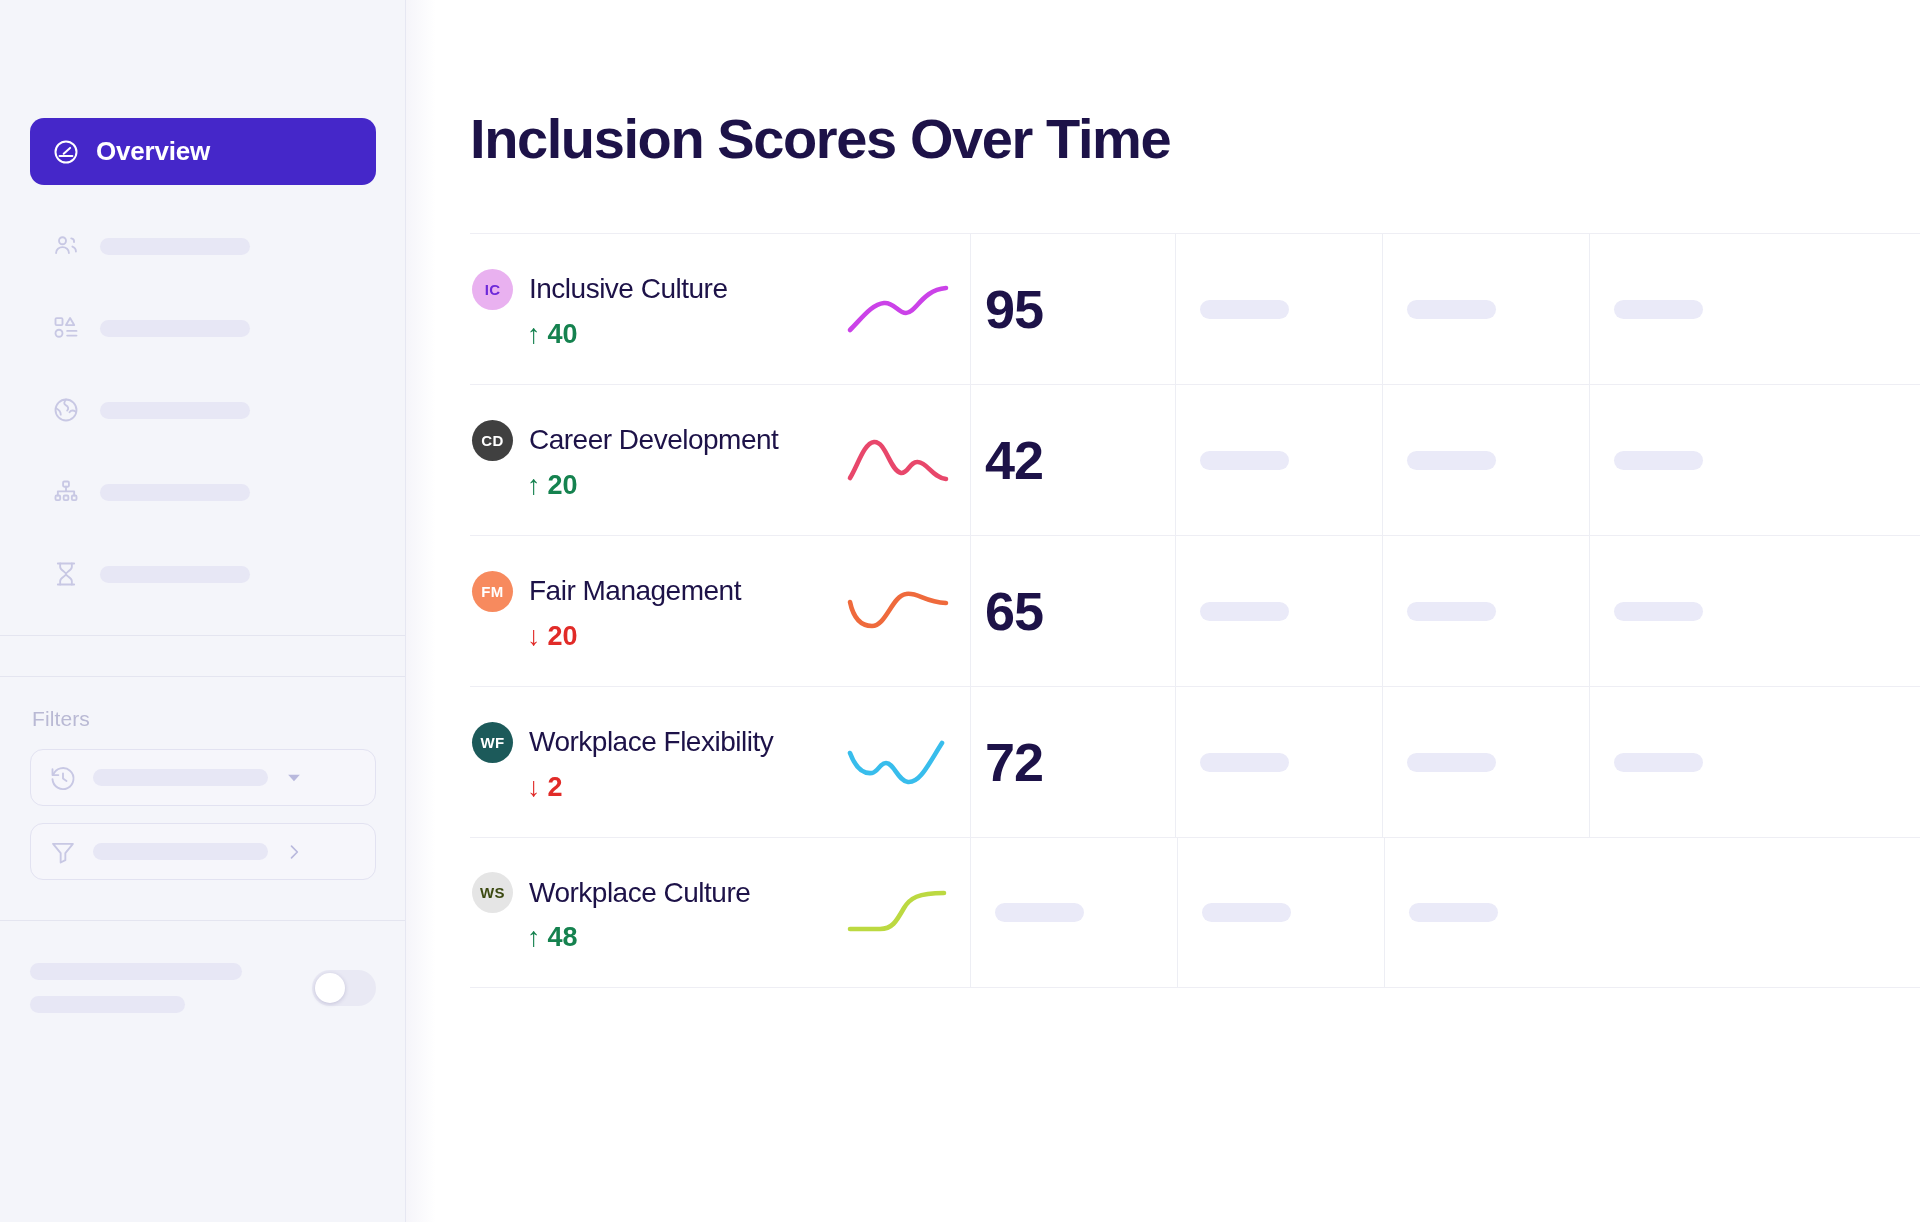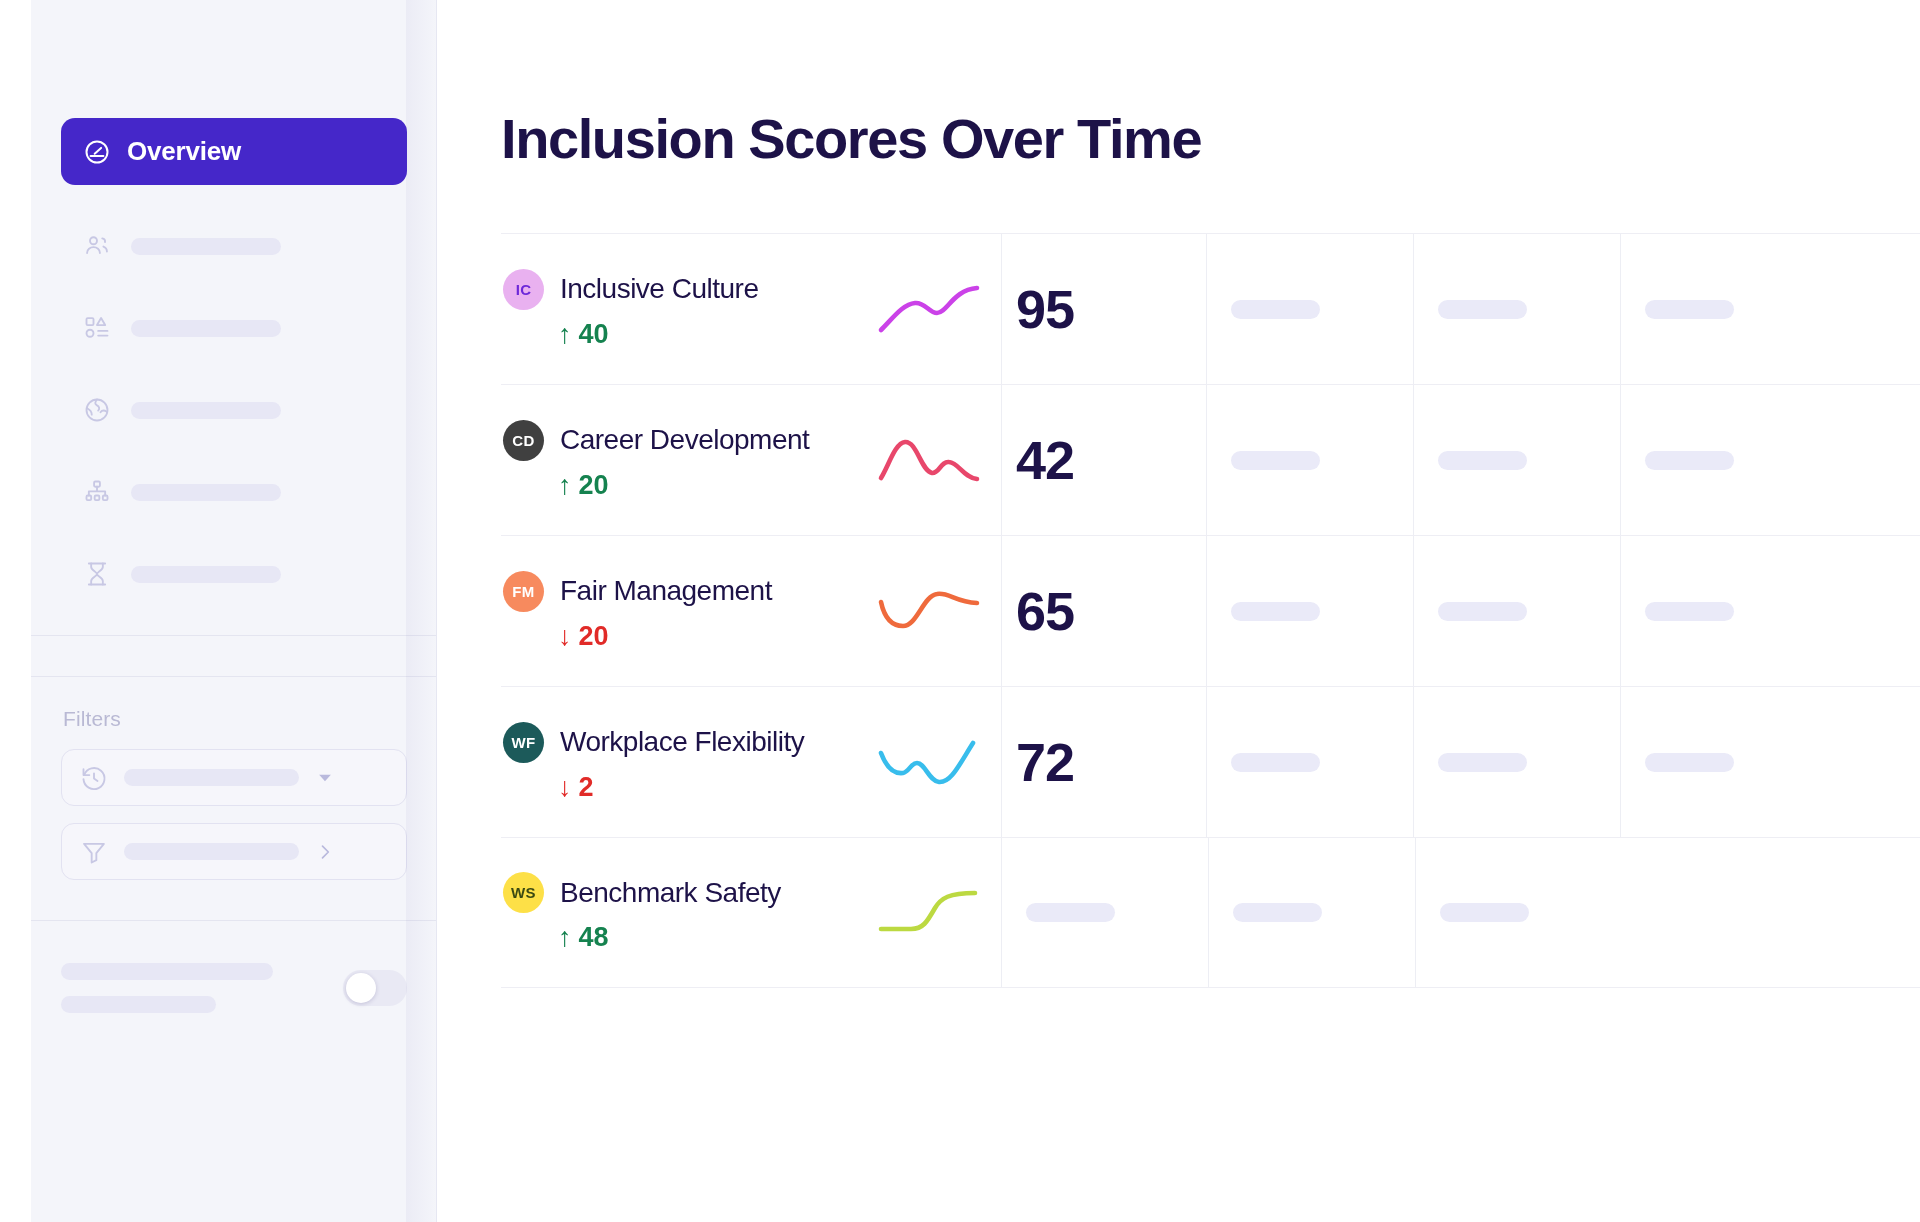--- a/index.html
+++ b/index.html
@@ -10,21 +10,21 @@
     overflow: hidden;
   }
   .app { display: flex; width: 1920px; height: 1222px; position: relative; }
 
   
   .sidebar {
     width: 406px; height: 1222px;
     background: #f4f5fa;
     position: relative;
     flex: 0 0 406px;
-    display: flex; flex-direction: column; margin-left: 31px;
+    display: flex; flex-direction: column;
   }
   .sidebar-edge {
     position: absolute; top: 0; right: 0; width: 1px; height: 100%;
     background: #e6e7f2;
   }
   .sidebar-shadow {
     position: absolute; top: 0; left: 406px; width: 30px; height: 100%;
     background: linear-gradient(to right, rgba(80,70,160,0.055), rgba(80,70,160,0));
     pointer-events: none; z-index: 3;
   }
@@ -409,22 +409,22 @@
     <div class="cell-ph">
       <span class="skel"></span>
     </div>
     <div class="cell-ph last">
       <span class="skel"></span>
     </div>
         </div>
         <div class="trow">
     <div class="cell-name">
       <div class="name-line">
-        <span class="badge" style="background:#fde047;color:#3c4a12">WS</span>
-        <span class="metric-name">Benchmark Safety</span>
+        <span class="badge" style="background:#e5e5e5;color:#3c4a12">WS</span>
+        <span class="metric-name">Workplace Culture</span>
       </div>
       <div class="delta up">
         <span class="arrow">↑</span>
         <span>48</span>
       </div>
     </div>
     <div class="cell-spark">
       <svg viewBox="0 0 100 62">
         <path d="M2,47 L32,47 C44,47 48,40 56,26 C62,16 70,11 96,11" fill="none" stroke="#bcd941" stroke-width="4.6" stroke-linecap="round" stroke-linejoin="round"></path>
       </svg>

